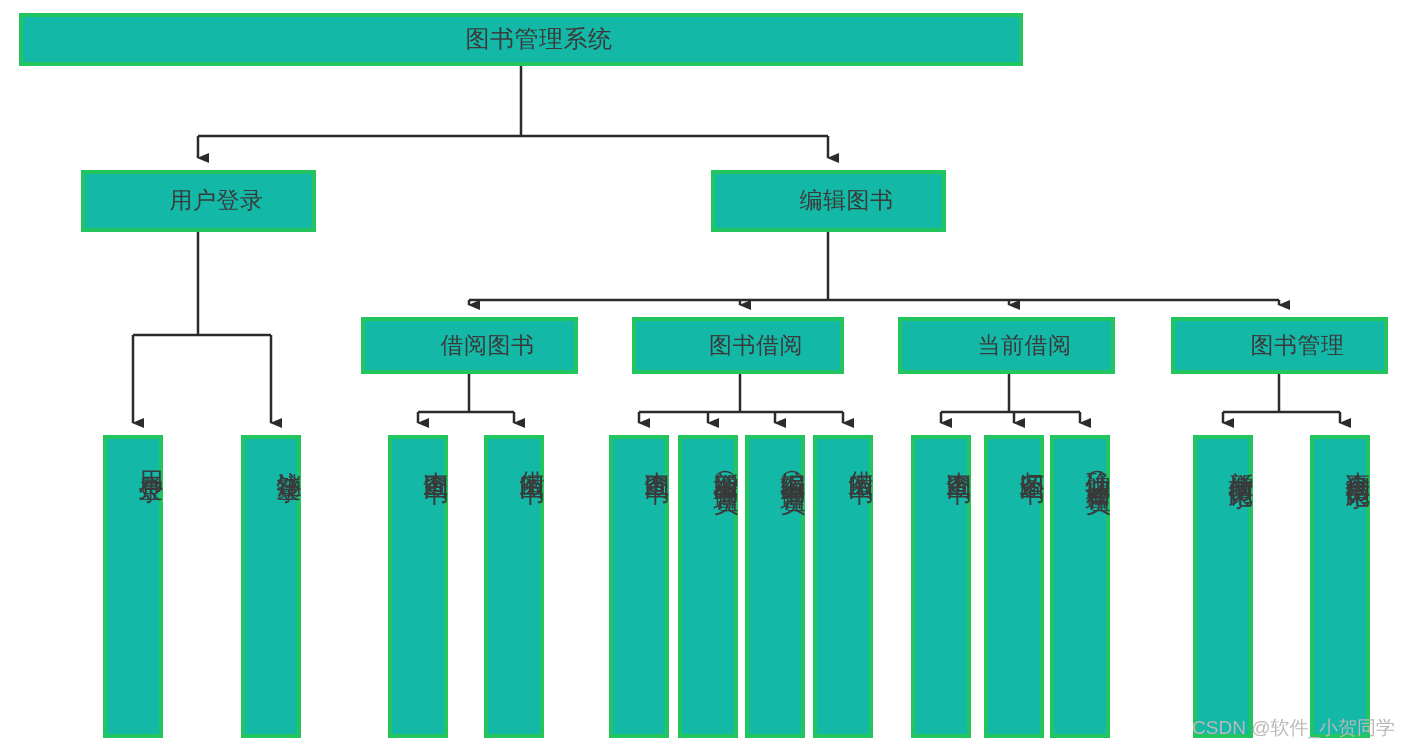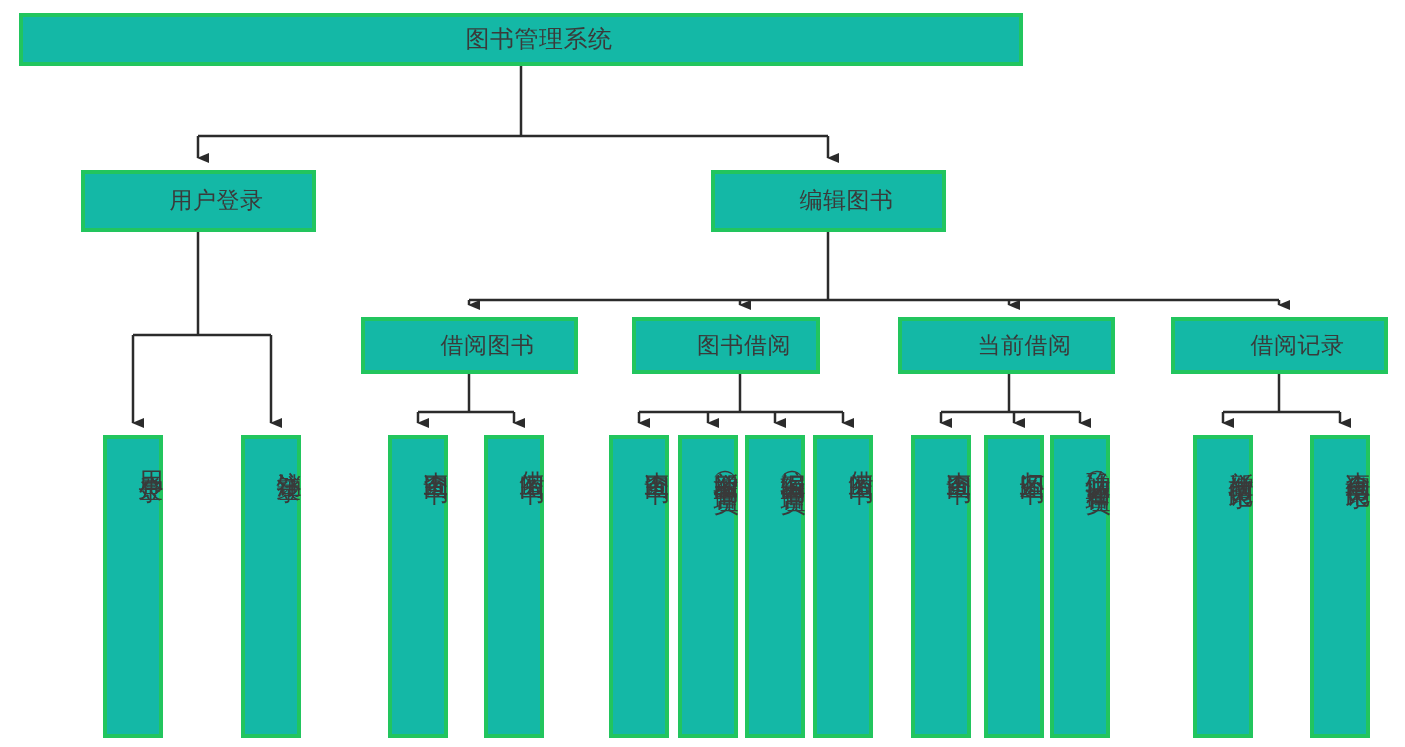--- a/index.html
+++ b/index.html
@@ -103,28 +103,28 @@
       </div>
       <div class="node-box h-node" style="left: 81px; top: 170px; width: 235px; height: 62px;">
         <span class="node-label">用户登录</span>
       </div>
       <div class="node-box h-node" style="left: 711px; top: 170px; width: 235px; height: 62px;">
         <span class="node-label">编辑图书</span>
       </div>
       <div class="node-box h-node" style="left: 361px; top: 317px; width: 217px; height: 57px;">
         <span class="node-label">借阅图书</span>
       </div>
-      <div class="node-box h-node" style="left: 632px; top: 317px; width: 188px; height: 57px;">
+      <div class="node-box h-node" style="left: 632px; top: 317px; width: 212px; height: 57px;">
         <span class="node-label">图书借阅</span>
       </div>
       <div class="node-box h-node" style="left: 898px; top: 317px; width: 217px; height: 57px;">
         <span class="node-label">当前借阅</span>
       </div>
       <div class="node-box h-node" style="left: 1171px; top: 317px; width: 217px; height: 57px;">
-        <span class="node-label">借阅记录</span>
+        <span class="node-label">图书管理</span>
       </div>
       <div class="node-box v-node" style="left: 103px; top: 435px; width: 60px; height: 303px;">
         <span class="node-label">用户登录</span>
       </div>
       <div class="node-box v-node" style="left: 241px; top: 435px; width: 60px; height: 303px;">
         <span class="node-label">注销登录</span>
       </div>
       <div class="node-box v-node" style="left: 388px; top: 435px; width: 60px; height: 303px;">
         <span class="node-label">查询图书</span>
       </div>
@@ -153,13 +153,14 @@
         <span class="node-label">确认归还（管理员）</span>
       </div>
       <div class="node-box v-node" style="left: 1193px; top: 435px; width: 60px; height: 303px;">
         <span class="node-label">新增借阅记录</span>
       </div>
       <div class="node-box v-node" style="left: 1310px; top: 435px; width: 60px; height: 303px;">
         <span class="node-label">查询借阅记录</span>
       </div>
     </div>
 
+  <div id="watermark">CSDN @软件_小贺同学</div>
 </div>
 
 </body></html>

